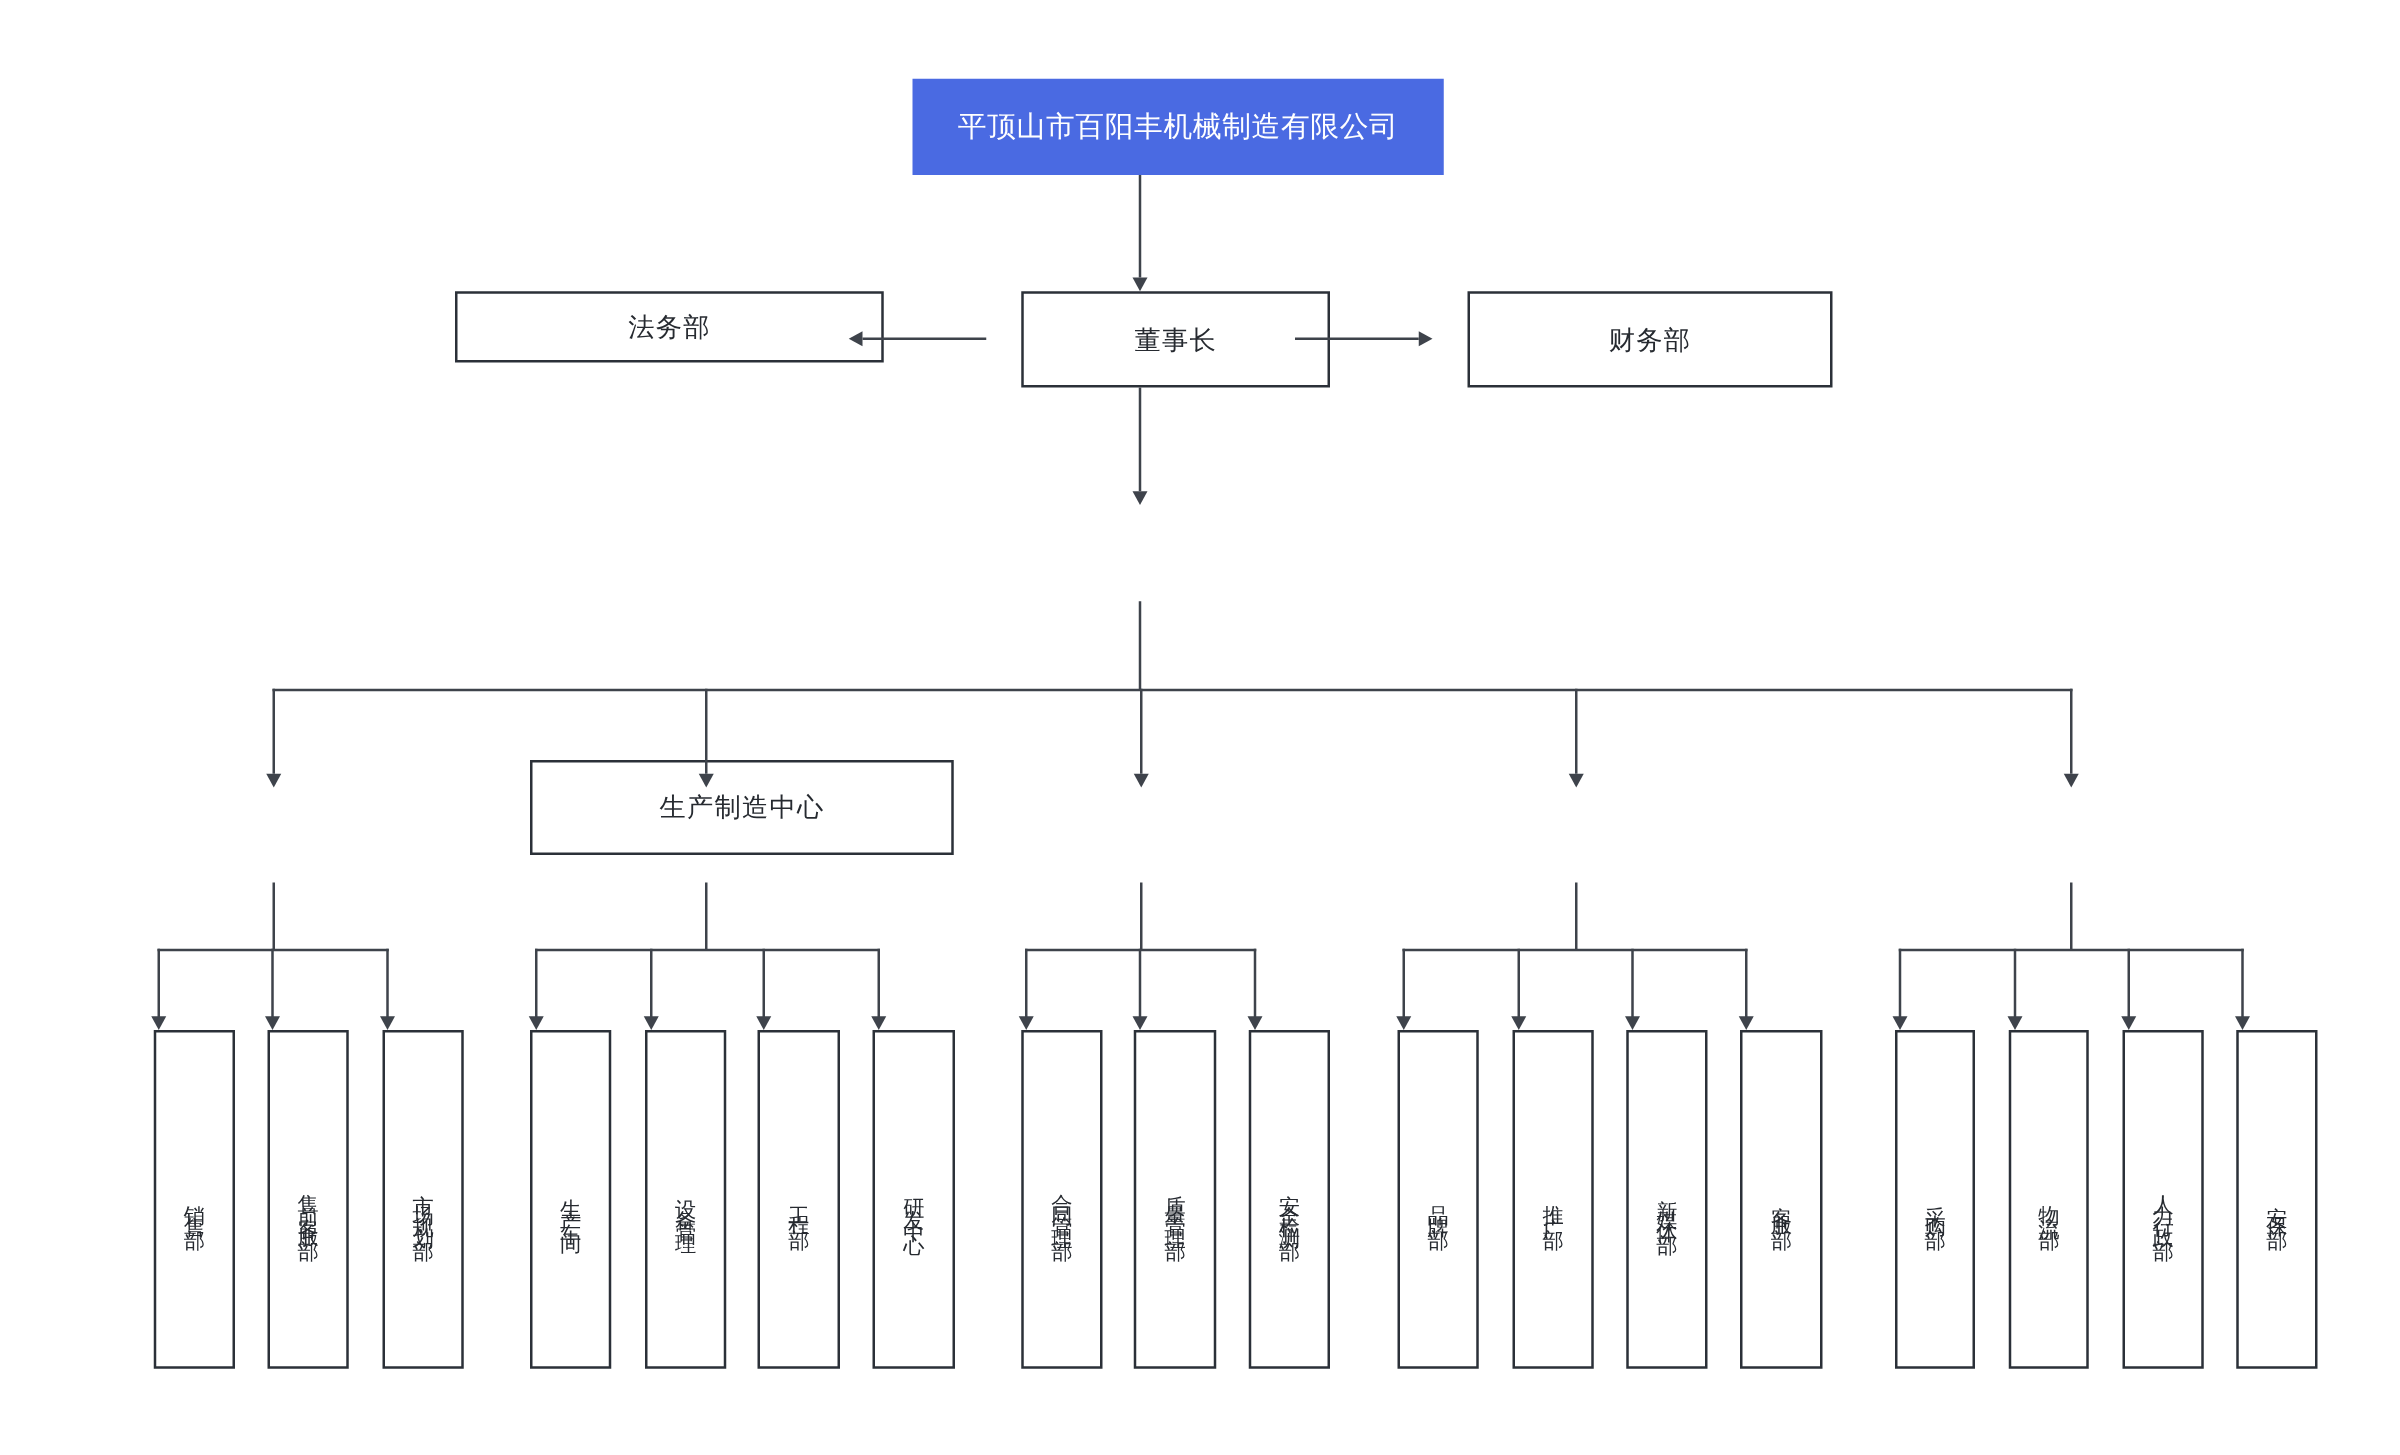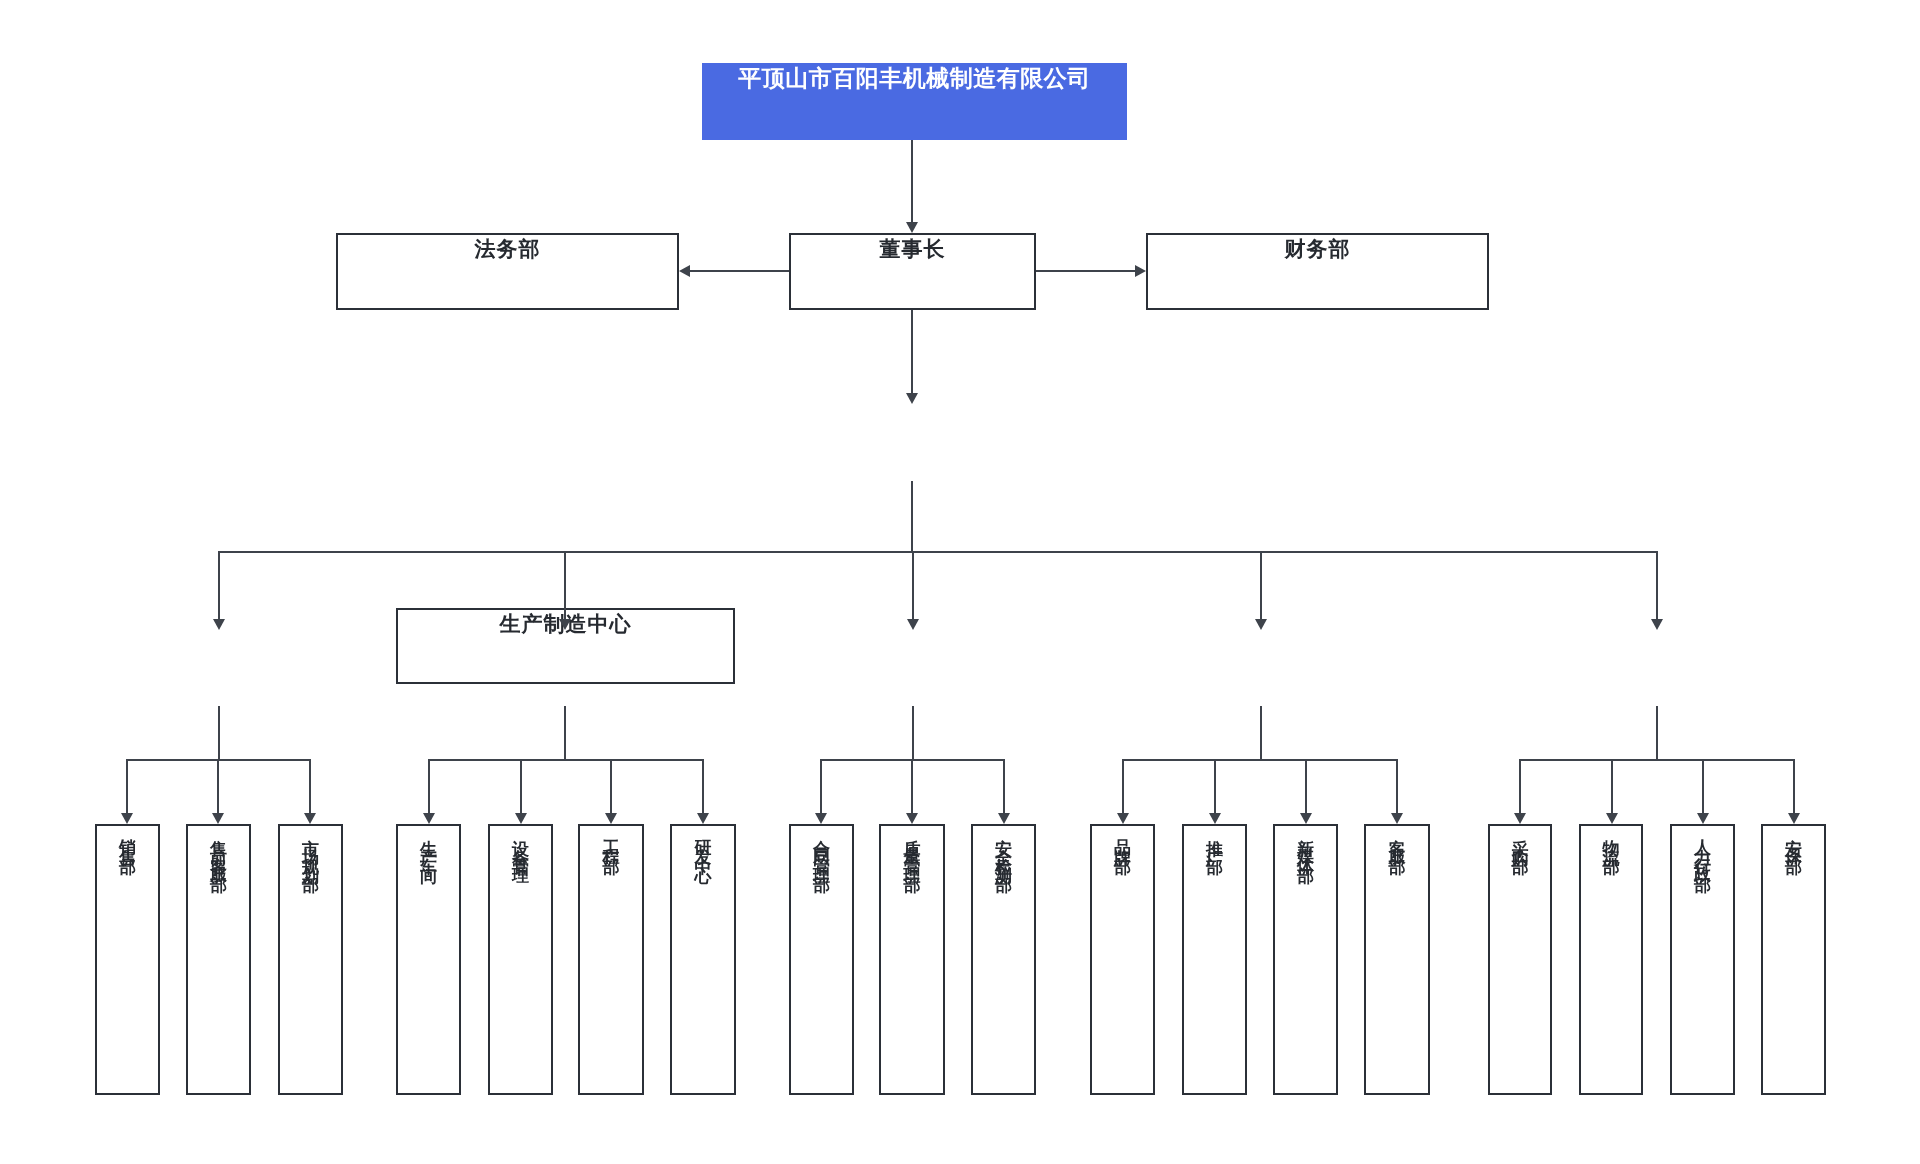--- a/index.html
+++ b/index.html
@@ -13,23 +13,25 @@
   html,body{margin:0;padding:0;}
   body{background:var(--bg);font-family:"Liberation Sans","DejaVu Sans",sans-serif;}
   #canvas{position:relative;width:1920px;height:1164px;background:var(--bg);overflow:hidden;}
 
   .box{
     position:absolute;
     box-sizing:border-box;
     background:#ffffff;
     border:2px solid var(--border);
     display:flex;
+    align-items:center;
     justify-content:center;
     color:var(--text);
-    font-weight:bold;
+    font-weight:normal;
+    margin-left:28px;
   }
   .box.root{
     background:var(--root-fill);
     color:var(--root-text);
     border:none;
     font-size:23px;
     letter-spacing:0.5px;
   }
   .box.lv2{font-size:21px;letter-spacing:1px;}
   .box.child{font-size:17px;}
@@ -54,27 +56,27 @@
 </style>
 </head>
 <body>
 
 <div id="canvas">
 
   <div class="box root" style="left:702px;top:63px;width:425px;height:77px;">
     <span>平顶山市百阳丰机械制造有限公司</span>
   </div>
 
-  <div class="box lv2" style="left:336px;top:233px;width:343px;height:77px;">
+  <div class="box lv2" style="left:336px;top:233px;width:343px;height:57px;">
     <span>法务部</span>
   </div>
   <div class="box lv2" style="left:789px;top:233px;width:247px;height:77px;">
     <span>董事长</span>
   </div>
-  <div class="box lv2" style="left:1146px;top:233px;width:343px;height:77px;">
+  <div class="box lv2" style="left:1146px;top:233px;width:292px;height:77px;">
     <span>财务部</span>
   </div>
 
 
   <div class="box lv2" style="left:396px;top:608px;width:339px;height:76px;">
     <span>生产制造中心</span>
   </div>
 
   <div class="box child" style="left:95px;top:824px;width:65px;height:271px;">
     <span class="vtext">销售部</span>

